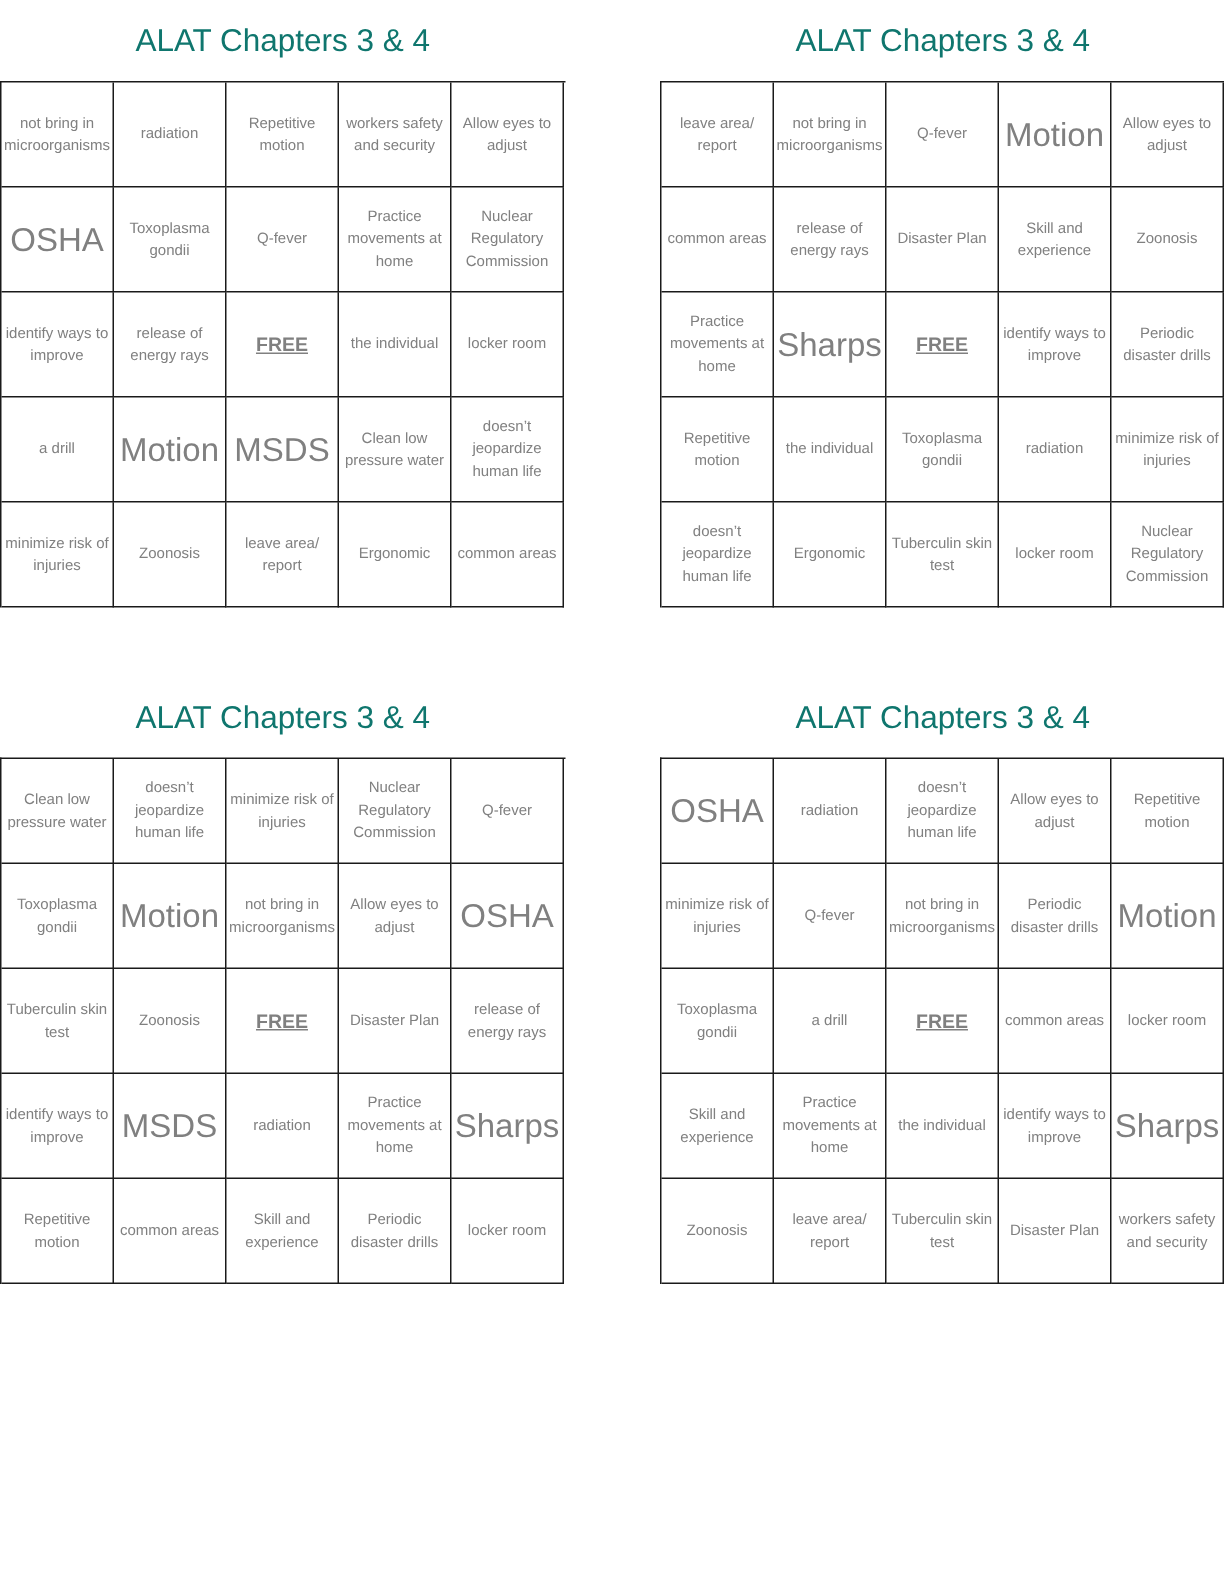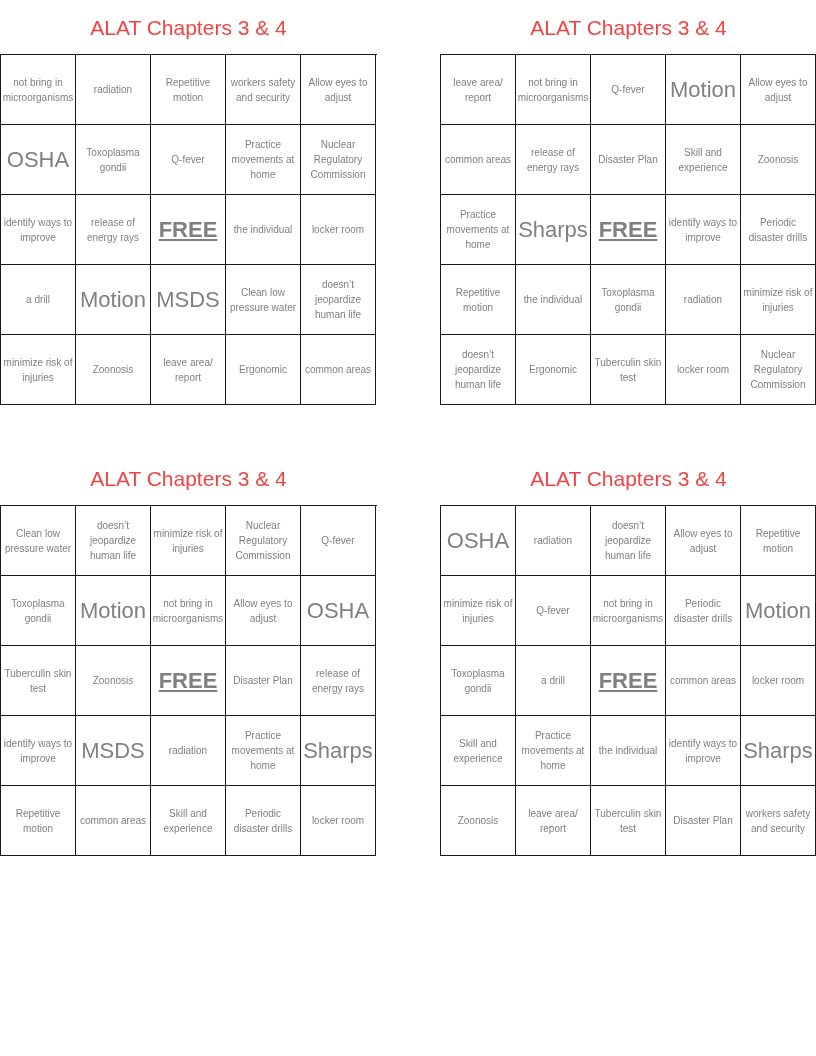--- a/index.html
+++ b/index.html
@@ -23,21 +23,21 @@
   .card.pos-1 { left: 440px; top: 14px;  }
   .card.pos-2 { left: 0px;   top: 465px; }
   .card.pos-3 { left: 440px; top: 465px; }
 
   .card-title {
     margin: 0 0 13px 0;
     font-size: 21px;
     font-weight: 400;
     line-height: 27px;
     text-align: center;
-    color: #ef4444;
+    color: #0f766e;
     letter-spacing: 0px;
   }
   .grid {
     width: 376px;
     border-top: 1px solid #1a1a1a;
     border-left: 1px solid #1a1a1a;
     display: grid;
     grid-template-columns: repeat(5, 75px);
     grid-auto-rows: 70px;
     box-sizing: content-box;
@@ -57,21 +57,21 @@
     overflow: hidden;
     overflow-wrap: break-word;
     word-break: break-word;
   }
   .cell > span { display: block; width: 100%; }
   .cell.large {
     font-size: 22px;
     line-height: 20px;
   }
   .cell.free {
-    font-size: 22px;
+    font-size: 13px;
     line-height: 20px;
     font-weight: 700;
     text-decoration: underline;
   }
 </style>
 </head>
 <body>
 
 <div class="page">
 

